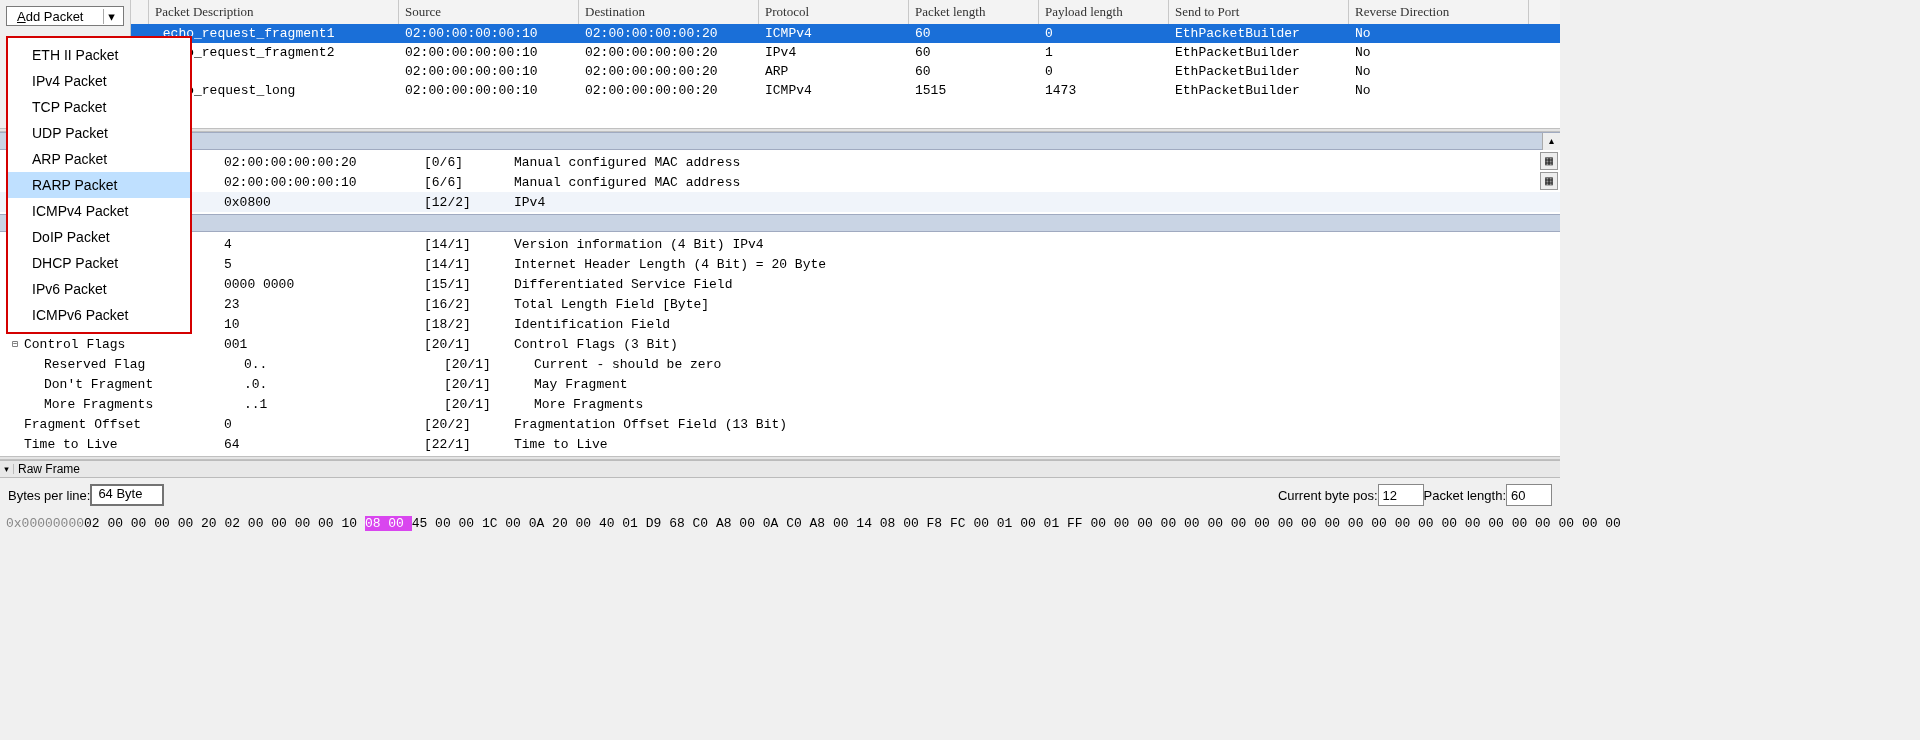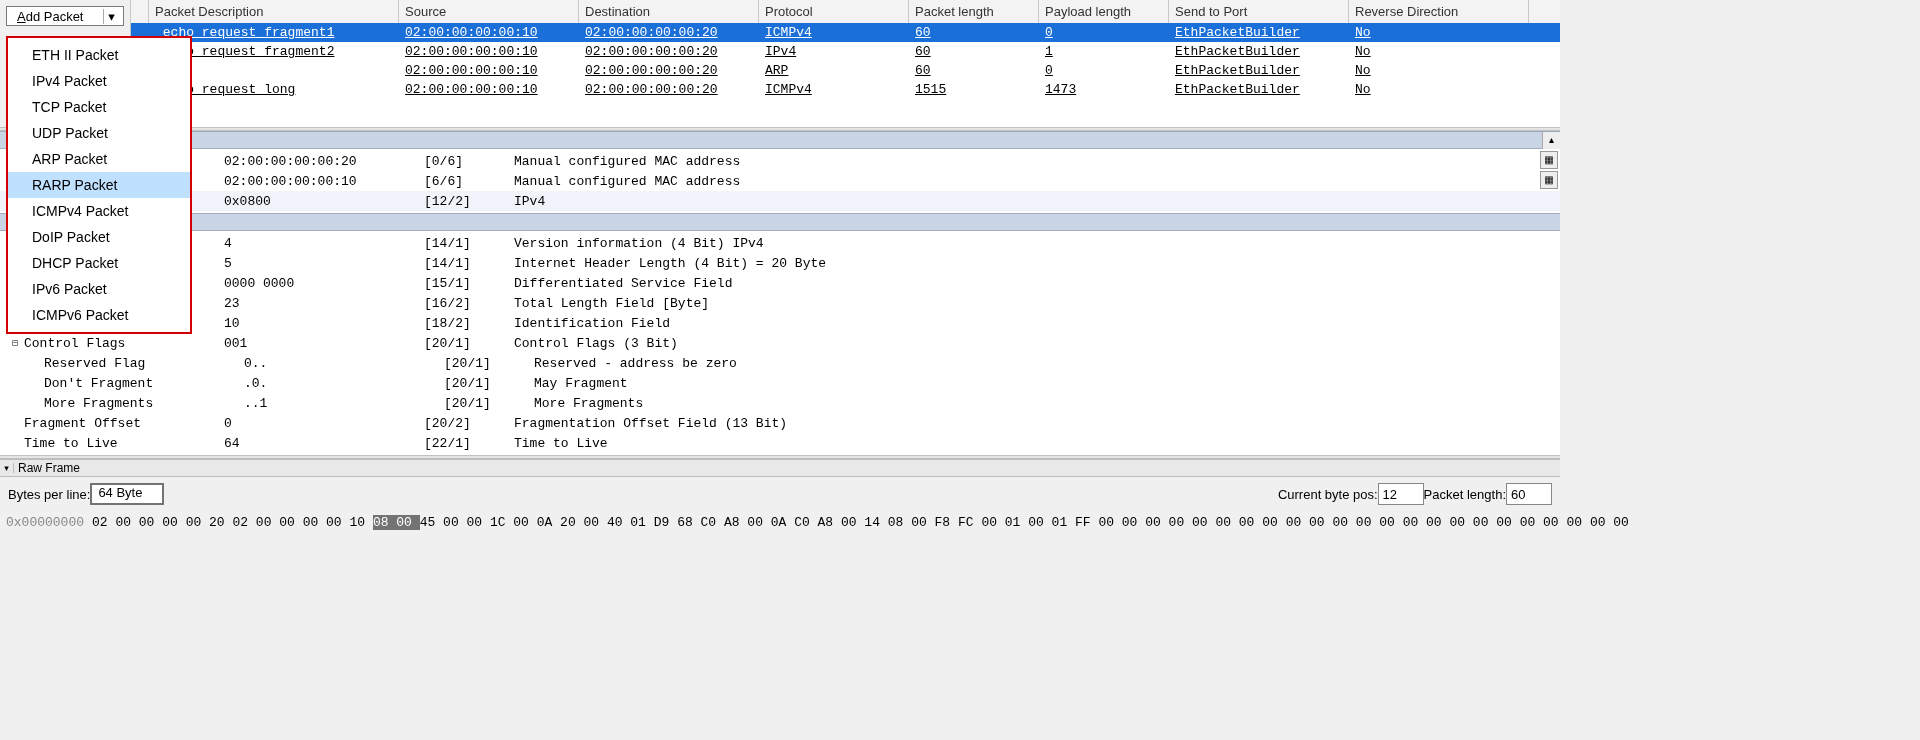--- a/index.html
+++ b/index.html
@@ -11,23 +11,23 @@
   .addbtn { display:flex; align-items:center; justify-content:space-between; height:20px; border:1px solid #7a7a7a; background:#fff; font-size:13px; padding:0 4px; cursor:default; }
   .addbtn .main { padding:0 6px; }
   .addbtn .main u { text-decoration:underline; }
   .addbtn .dd { width:16px; border-left:1px solid #aaa; text-align:center; }
   
   .menu { position:absolute; left:6px; top:36px; width:186px; background:#fff; border:2px solid #d40000; z-index:10; padding:4px 0; }
   .menu .mi { padding:5px 24px; font-size:14px; cursor:default; }
   .menu .mi.hov { background:#bfe0ff; }
   
   .grid { flex:1; border-left:1px solid #c8c8c8; }
-  .ghdr { display:flex; background:#f3f3f3; font-family: Liberation Sans, sans-serif; font-size:13px; color:#333; }
+  .ghdr { display:flex; background:#f3f3f3; font-family: Liberation Serif, serif; font-size:13px; color:#333; }
   .ghdr .gc { border-right:1px solid #c8c8c8; padding:4px 6px; white-space:nowrap; overflow:hidden; }
-  .grow { display:flex; font-family: Consolas, "Courier New", monospace; font-size:13px;text-decoration:underline; }
+  .grow { display:flex; font-family: Consolas, "Courier New", monospace; font-size:13px; }
   .grow .gc { padding:2px 6px; white-space:nowrap; overflow:hidden; }
   .grow.sel { background:#1a6fd8; color:#fff; }
   .c0{width:18px;border-right:1px solid #c8c8c8;} .c1{width:250px;} .c2{width:180px;} .c3{width:180px;} .c4{width:150px;} .c5{width:130px;} .c6{width:130px;} .c7{width:180px;} .c8{width:180px;}
   .grow .c0{border-right:none;}
   .gbody { background:#fff; min-height:104px;}
   
   .splitter { height:4px; background:#e4e4e4; border-top:1px solid #c0c0c0; border-bottom:1px solid #c0c0c0; }
   .bluebar { height:18px; background:#c9d4e4; border-top:1px solid #a0aac0; border-bottom:1px solid #a0aac0; position:relative; }
   .sbup { position:absolute; right:0; top:0; width:18px; height:18px; background:#eee; border-left:1px solid #aaa; text-align:center; line-height:16px; font-size:10px;}
   
@@ -44,22 +44,22 @@
   .sidebtns { position:absolute; right:2px; top:2px; display:flex; flex-direction:column; gap:2px;}
   .sidebtns .sb { width:18px; height:18px; background:#eee; border:1px solid #999; font-size:10px; text-align:center; line-height:16px;}
   
   .rawbar { display:flex; align-items:center; height:18px; background:#e8e8e8; border-top:1px solid #bbb; border-bottom:1px solid #bbb; font-size:12px;}
   .rawbar .dd2 { width:14px; text-align:center; border-right:1px solid #bbb; font-size:9px;}
   .btmctl { display:flex; align-items:center; padding:6px 8px; font-size:13px;}
   .sel2 { border:2px solid #737373; background:#fff; height:22px; padding:0 20px 0 6px; font-size:13px;}
   .spacer{flex:1;}
   .tin { border:1px solid #888; background:#fff; height:22px; width:46px; padding:0 4px; font-size:13px;}
   .hex { font-family: Consolas, "Courier New", monospace; font-size:13px; padding:4px 6px; white-space:nowrap; }
-  .hex .addr{color:#888; margin-right:8px;}
-  .hex .hl { background:#737373; color:#fff; }
+  .hex .addr{color:#888; margin-right:0;}
+  .hex .hl { background:#d946ef; color:#fff; }
 </style>
 </head>
 <body>
 
 <div class="root">
   <div class="topbar">
     <div class="addbtn-wrap">
       <div class="addbtn">
         <span class="main"><u>A</u><span>dd Packet</span></span>
         <span class="dd">▾</span>
@@ -218,21 +218,21 @@
         <span class="val">001</span>
         <span class="pos">[20/1]</span>
         <span class="desc">Control Flags (3 Bit)</span>
       </div>
       <div class="drow">
         <span class="exp"></span>
         <span class="ind"></span>
         <span class="name">Reserved Flag</span>
         <span class="val">0..</span>
         <span class="pos">[20/1]</span>
-        <span class="desc">Reserved - address be zero</span>
+        <span class="desc">Current - should be zero</span>
       </div>
       <div class="drow">
         <span class="exp"></span>
         <span class="ind"></span>
         <span class="name">Don't Fragment</span>
         <span class="val">.0.</span>
         <span class="pos">[20/1]</span>
         <span class="desc">May Fragment</span>
       </div>
       <div class="drow">

